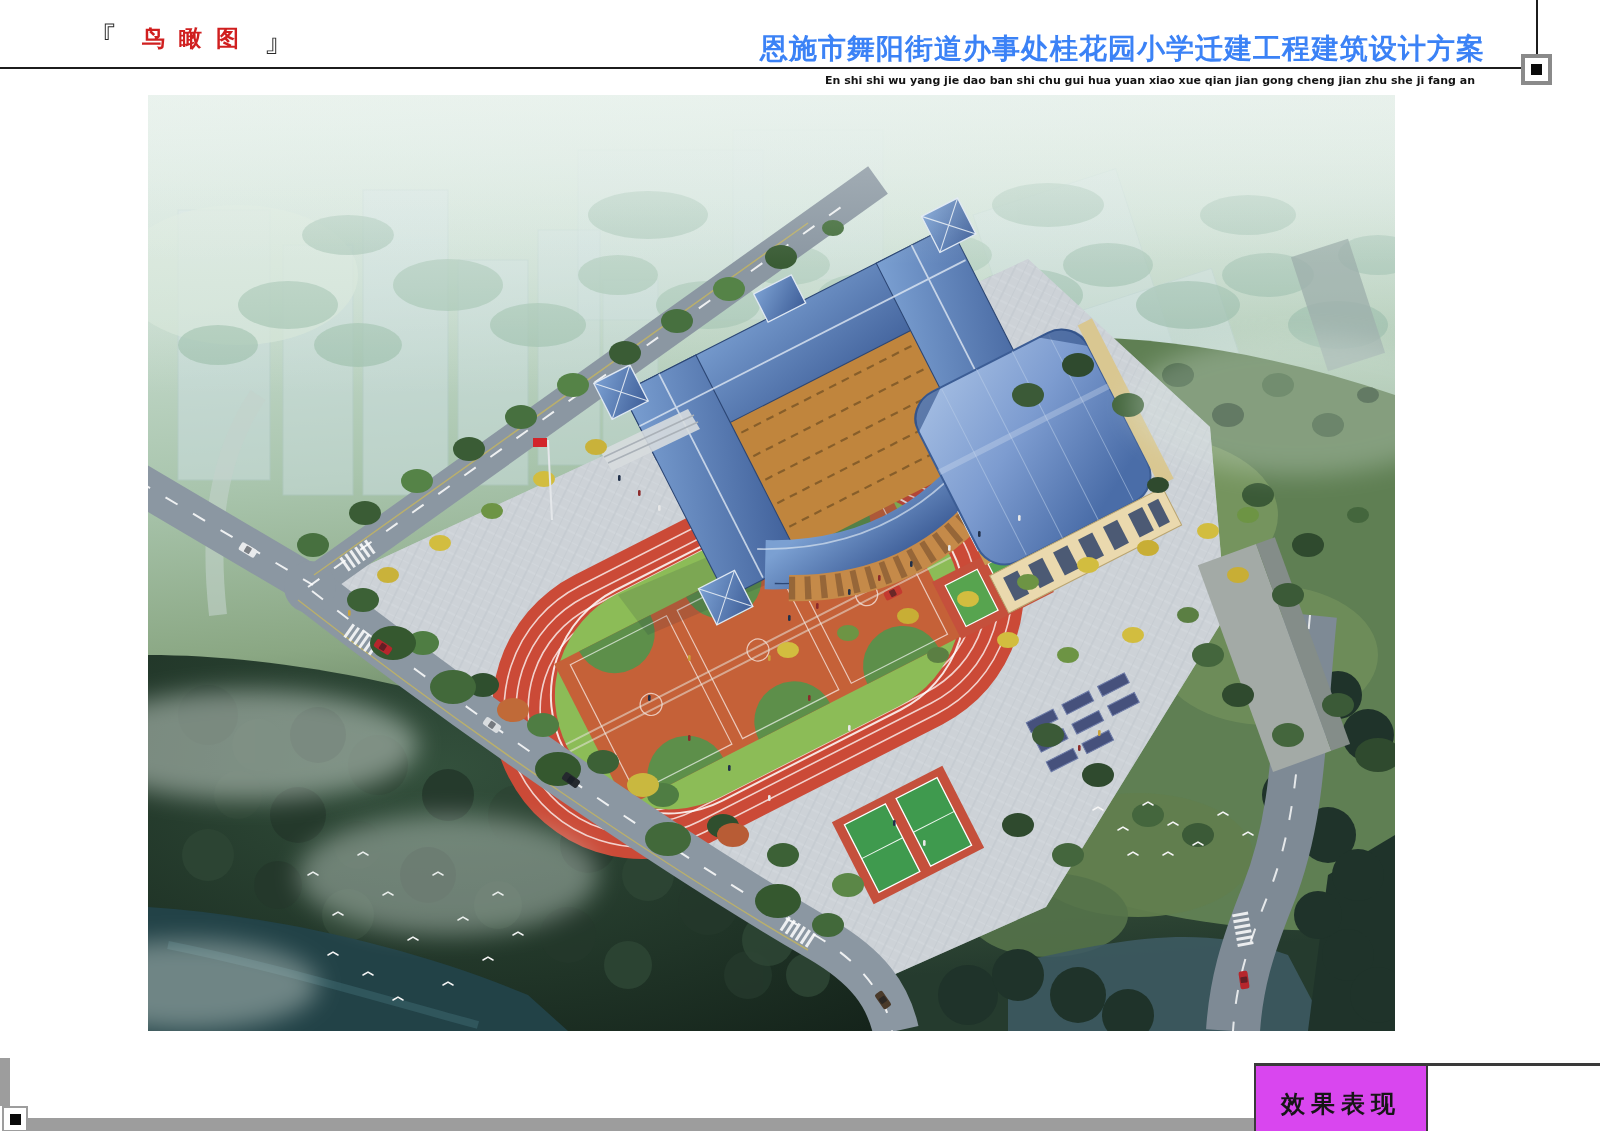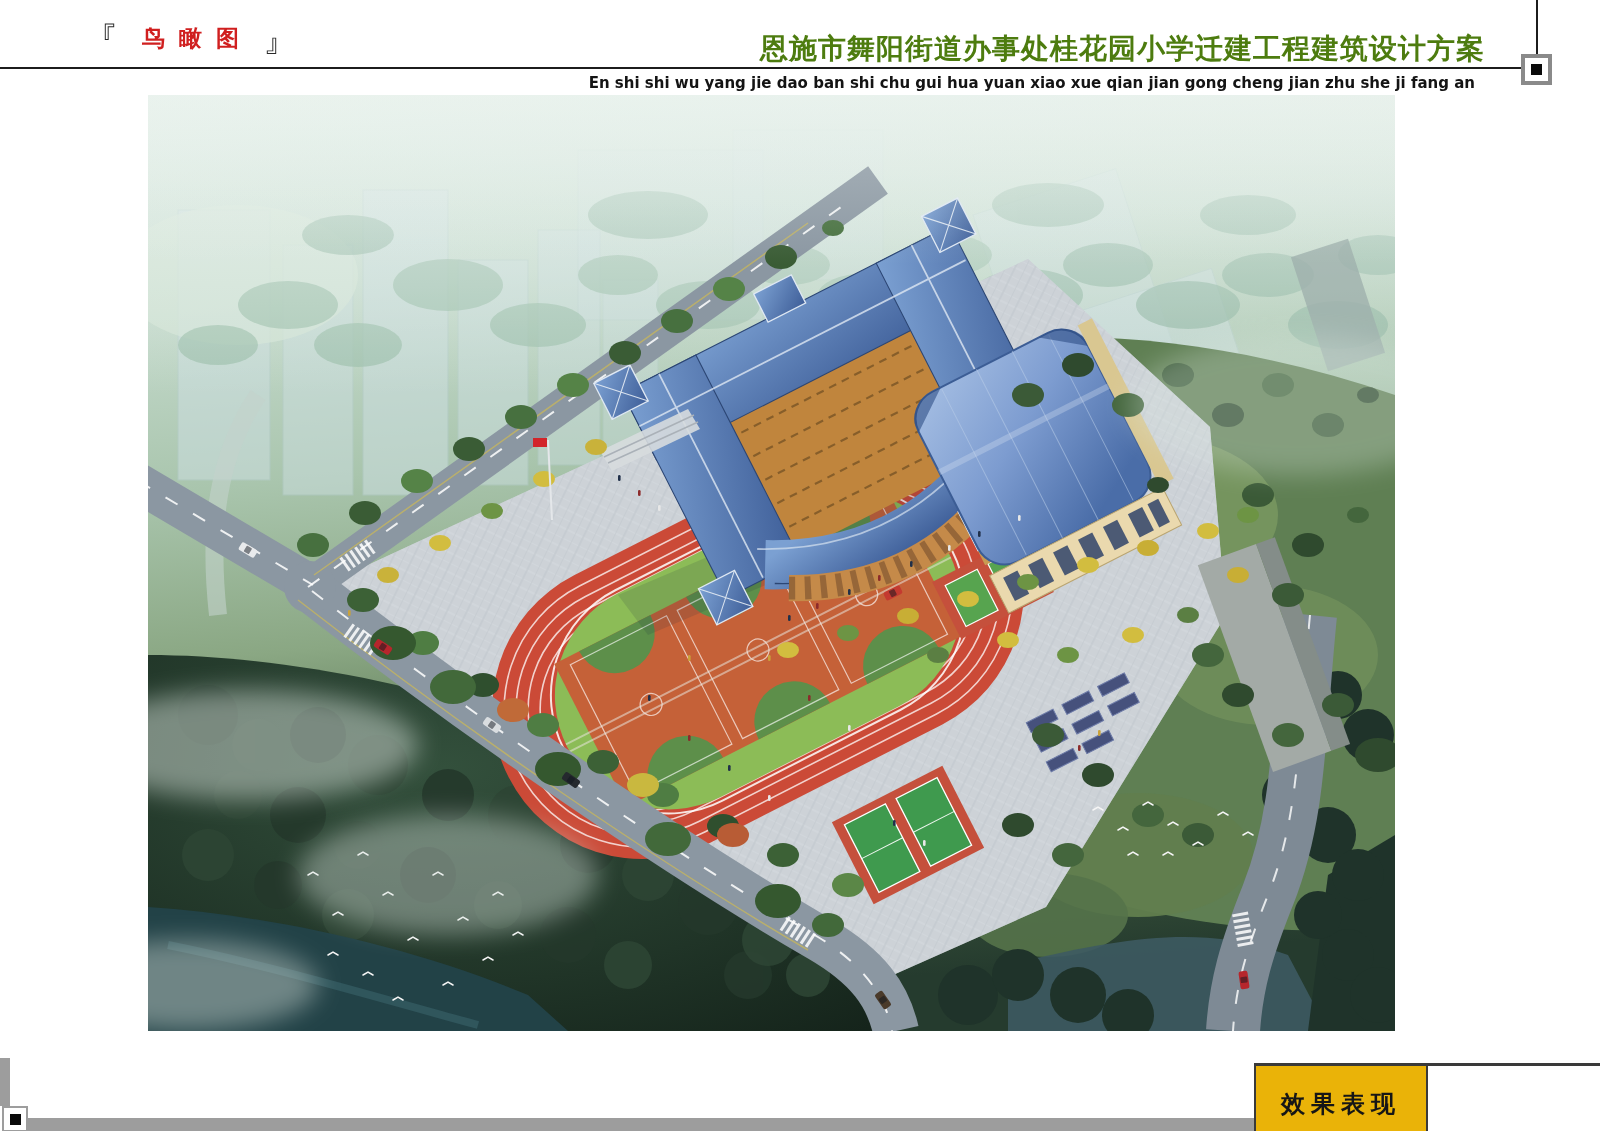--- a/index.html
+++ b/index.html
@@ -3,36 +3,36 @@
 <meta charset="utf-8">
 <style>
   html,body{margin:0;padding:0;background:#e8e8e8;}
   .board{position:relative;width:1600px;height:1131px;background:#ffffff;overflow:hidden;
          font-family:"DejaVu Sans","Liberation Sans",sans-serif;}
   
   .view-tag{position:absolute;left:84px;top:22px;display:flex;align-items:center;}
   .br{font-size:34px;color:#2a2a2a;font-weight:400;line-height:1;}
   .vlabel{font-size:23px;font-weight:bold;color:#d01f1f;letter-spacing:14px;margin:0 10px 0 24px;line-height:1.3;text-align:center;}
   .project-title{position:absolute;right:115px;top:30px;margin:0;font-size:28px;font-weight:bold;
-                 color:#4d7c0f;letter-spacing:1px;white-space:nowrap;}
-  .pinyin{position:absolute;right:125px;top:74px;font-size:15px;font-weight:600;color:#141414;white-space:nowrap;}
+                 color:#3b82f6;letter-spacing:1px;white-space:nowrap;}
+  .pinyin{position:absolute;right:125px;top:74px;font-size:11px;font-weight:600;color:#141414;white-space:nowrap;}
   .hrule{position:absolute;left:0;top:67px;width:1537px;height:2px;background:#1c1c1c;}
   .vtick{position:absolute;left:1536px;top:0;width:2px;height:56px;background:#1c1c1c;}
   .marker{position:absolute;background:#ffffff;border:4px solid #8a8a8a;
           display:flex;align-items:center;justify-content:center;box-sizing:border-box;}
   .mtop{left:1521px;top:54px;width:31px;height:31px;}
   .mbottom{left:2px;top:1106px;width:26px;height:26px;border-width:2px;border-color:#9d9d9d;}
   .marker-dot{width:11px;height:11px;background:#0a0a0a;display:block;}
   
   .render-wrap{position:absolute;left:148px;top:95px;width:1247px;height:936px;}
   
   .vbar{position:absolute;left:0;top:1058px;width:10px;height:48px;background:#9d9d9d;}
   .hbar{position:absolute;left:28px;top:1118px;width:1226px;height:13px;background:#9d9d9d;}
   .tag-rule{position:absolute;left:1254px;top:1063px;width:346px;height:3px;background:#3a3a3a;}
-  .effect-tag{position:absolute;left:1254px;top:1066px;width:174px;height:65px;background:#eab308;
+  .effect-tag{position:absolute;left:1254px;top:1066px;width:174px;height:65px;background:#d946ef;
               border-left:2px solid #3a3a3a;border-right:2px solid #3a3a3a;box-sizing:border-box;
               display:flex;align-items:center;justify-content:center;}
   .effect-tag span{font-size:24px;color:#161616;font-weight:600;letter-spacing:6px;padding-top:10px;}
 </style>
 </head>
 <body>
 
 <div class="board">
 
   <div class="view-tag">

